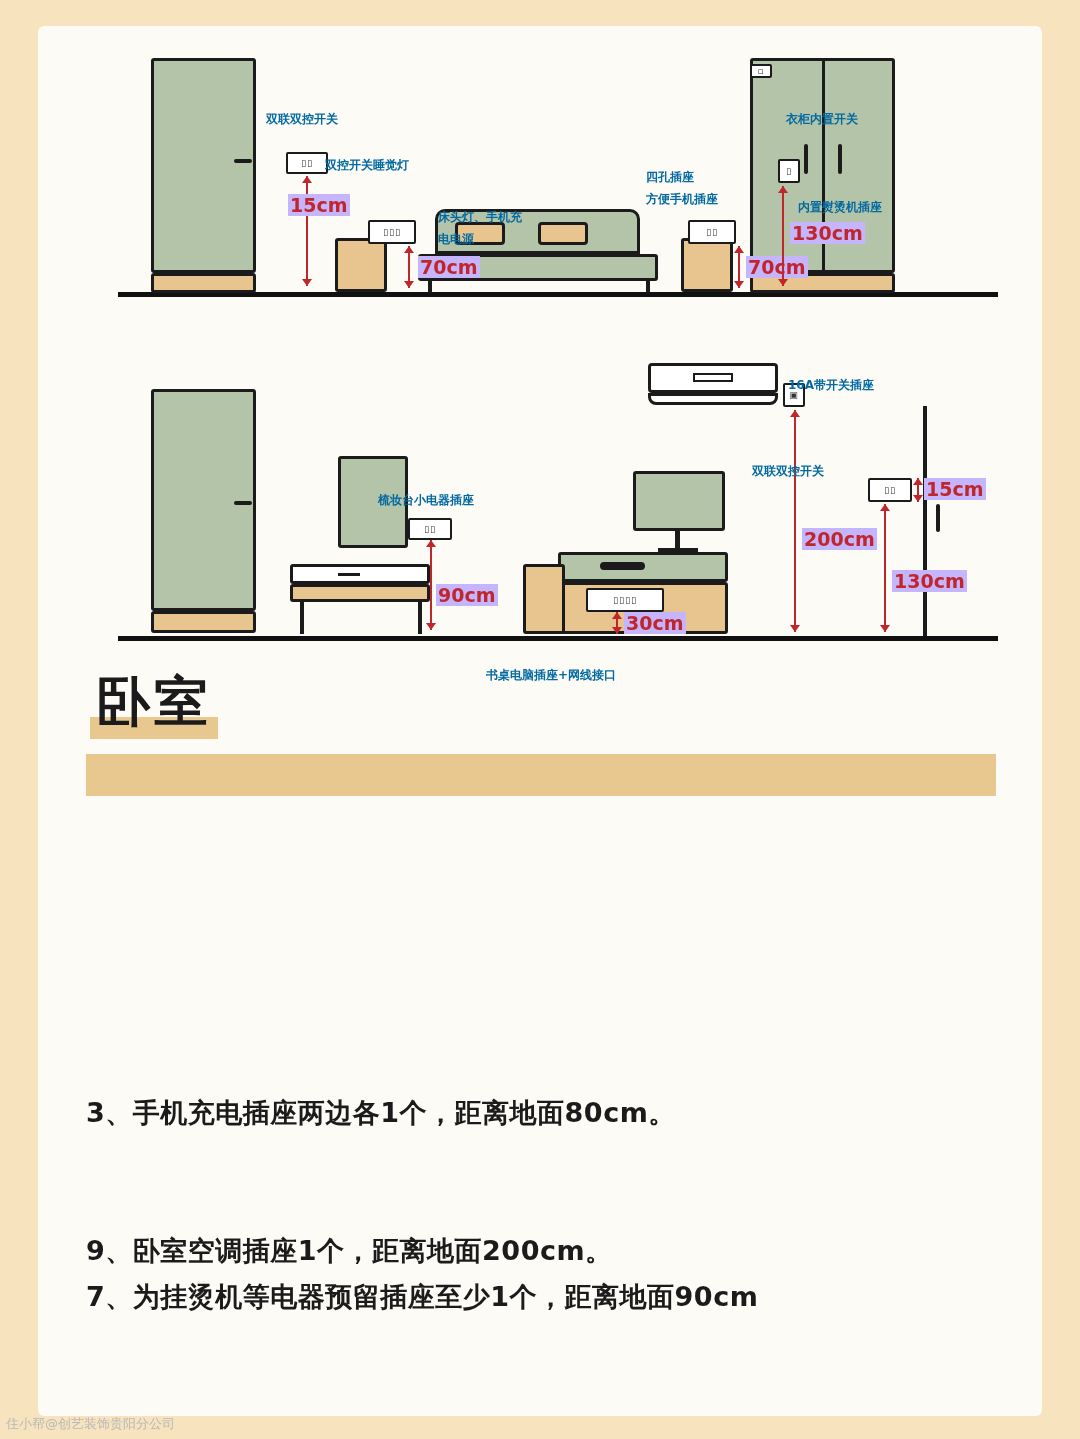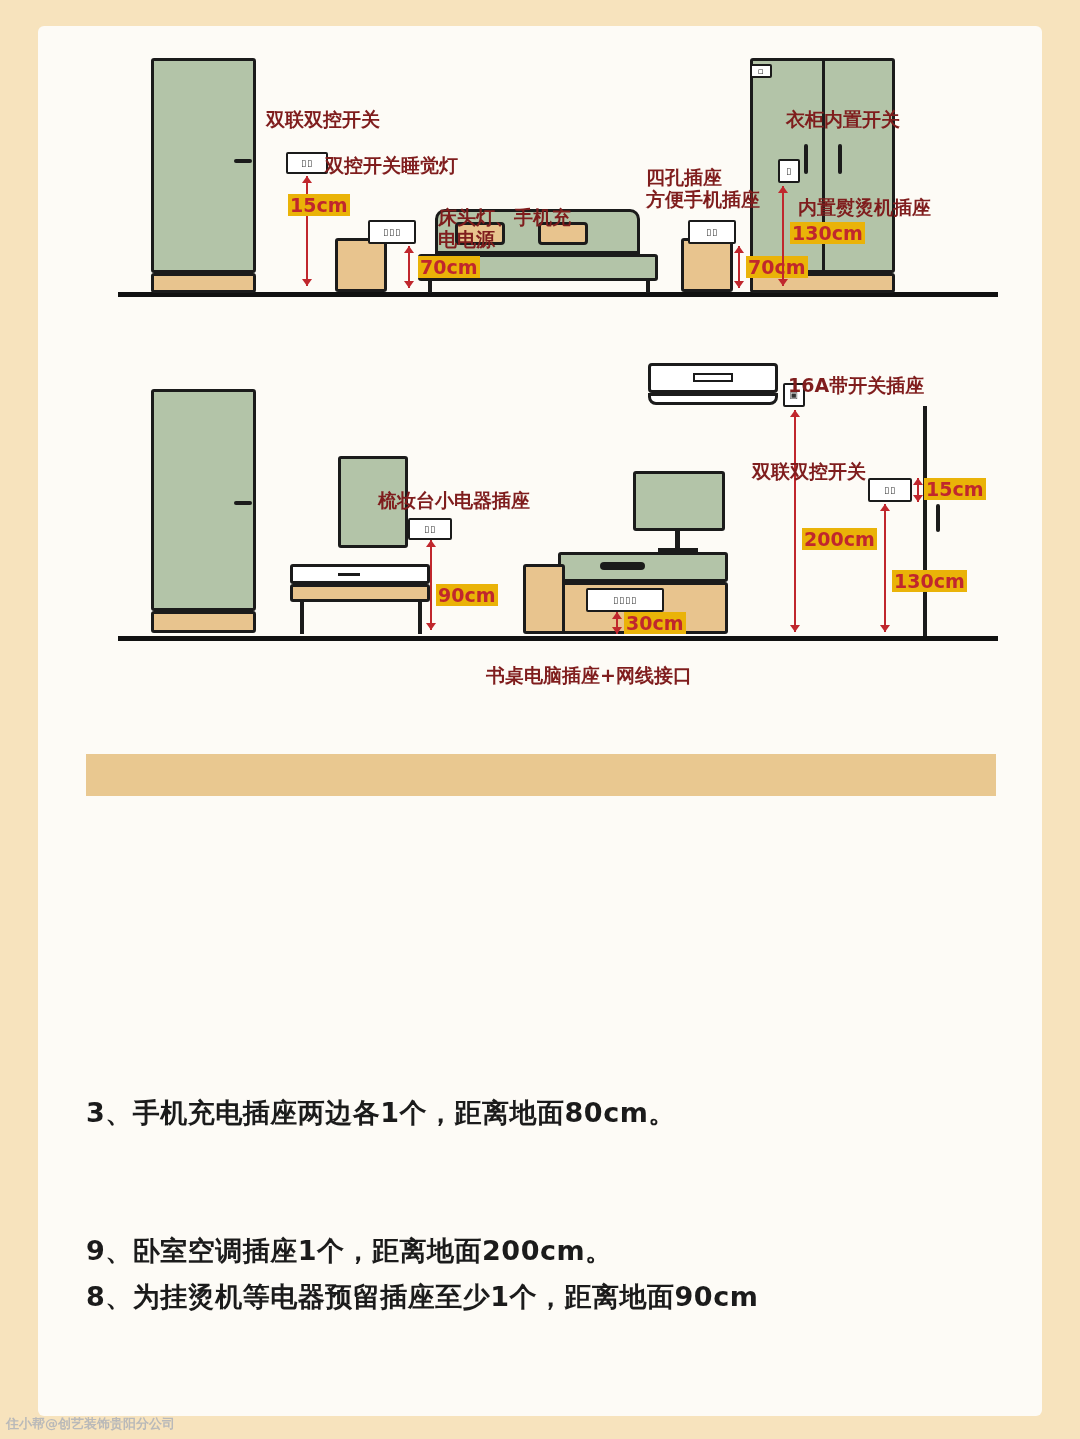--- a/index.html
+++ b/index.html
@@ -17,27 +17,27 @@
   }
   
   .diagram{position:absolute;left:0;top:0;width:1004px;height:610px;}
   .ln{position:absolute;background:#1b1b1b;}
   .floor{height:5px;background:#111;}
   .box{position:absolute;border:3px solid #1b1b1b;box-sizing:border-box;border-radius:3px;}
   .greenfill{background:#b3c4a8;}
   .woodfill{background:#e8c48e;}
   .whitefill{background:#ffffff;}
   .label{
-    position:absolute;color:#7f1d1d;font-weight:bold;
-    font-size:19px;line-height:22px;white-space:pre;
+    position:absolute;color:#0369a1;font-weight:bold;
+    font-size:12px;line-height:22px;white-space:pre;
     font-family:"DejaVu Sans","Liberation Sans",sans-serif;
   }
   .dim{
     position:absolute;color:#c0272d;font-weight:bold;font-size:19px;
-    background:#eab308;padding:0 2px;white-space:nowrap;
+    background:#c4b5fd;padding:0 2px;white-space:nowrap;
   }
   .arrow{position:absolute;background:#c0272d;width:2px;}
   .arrow:before,.arrow:after{
     content:"";position:absolute;left:-4px;width:0;height:0;
     border-left:5px solid transparent;border-right:5px solid transparent;
   }
   .arrow:before{top:0;border-bottom:7px solid #c0272d;}
   .arrow:after{bottom:0;border-top:7px solid #c0272d;}
   .socket{
     position:absolute;border:2px solid #1b1b1b;background:#fff;
@@ -61,21 +61,21 @@
     position:absolute;left:58px;top:730px;
     font-size:26px;font-weight:bold;color:#1b1b1b;white-space:nowrap;
     letter-spacing:1px;
   }
   .para{
     position:absolute;left:48px;width:920px;
     font-size:27px;line-height:46px;color:#1b1b1b;font-weight:bold;
     letter-spacing:0.5px;
   }
   .watermark{
-    position:absolute;left:6px;bottom:6px;color:#b9b9b9;font-size:13px;font-weight:bold;
+    position:absolute;left:6px;bottom:6px;color:#b9b9b9;font-size:13px;
   }
 </style>
 </head>
 <body>
 
 <div id="page">
 
   <div class="diagram">
 
     <div class="ln floor" style="left:80px;top:266px;width:880px;"></div>
@@ -180,21 +180,22 @@
 
     <div class="arrow" style="left:846px;top:178px;height:128px;"></div>
     <div class="dim" style="left:854px;top:244px;">130cm</div>
 
     <div class="label" style="left:340px;top:140px;margin-top:23px;">梳妆台小电器插座</div>
     <div class="label" style="left:750px;top:48px;">16A带开关插座</div>
     <div class="label" style="left:714px;top:134px;">双联双控开关</div>
     <div class="label" style="left:448px;top:338px;">书桌电脑插座+网线接口</div>
   </div>
 
+  <div class="title">卧室</div>
 
   <div class="highlight"></div>
 
   <div class="para" style="top:1064px;">3、手机充电插座两边各1个，距离地面80cm。</div>
   <div class="para" style="top:1202px;">9、卧室空调插座1个，距离地面200cm。</div>
-  <div class="para" style="top:1248px;">8、为挂烫机等电器预留插座至少1个，距离地面90cm</div>
+  <div class="para" style="top:1248px;">7、为挂烫机等电器预留插座至少1个，距离地面90cm</div>
 </div>
 
 <div class="watermark">住小帮@创艺装饰贵阳分公司</div>
 
 </body></html>

